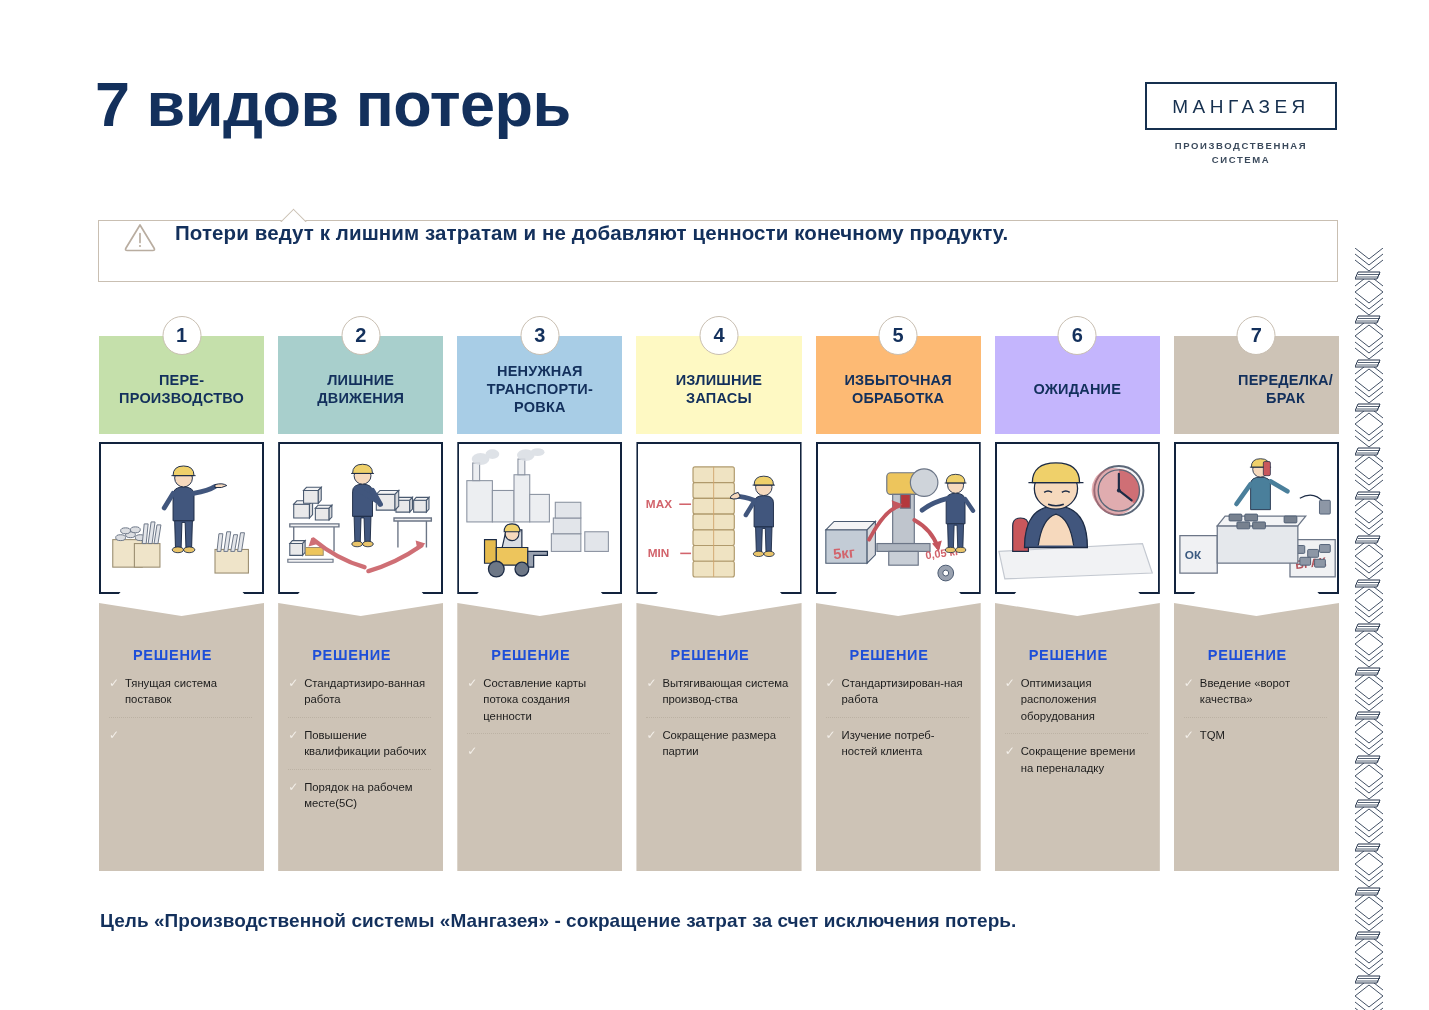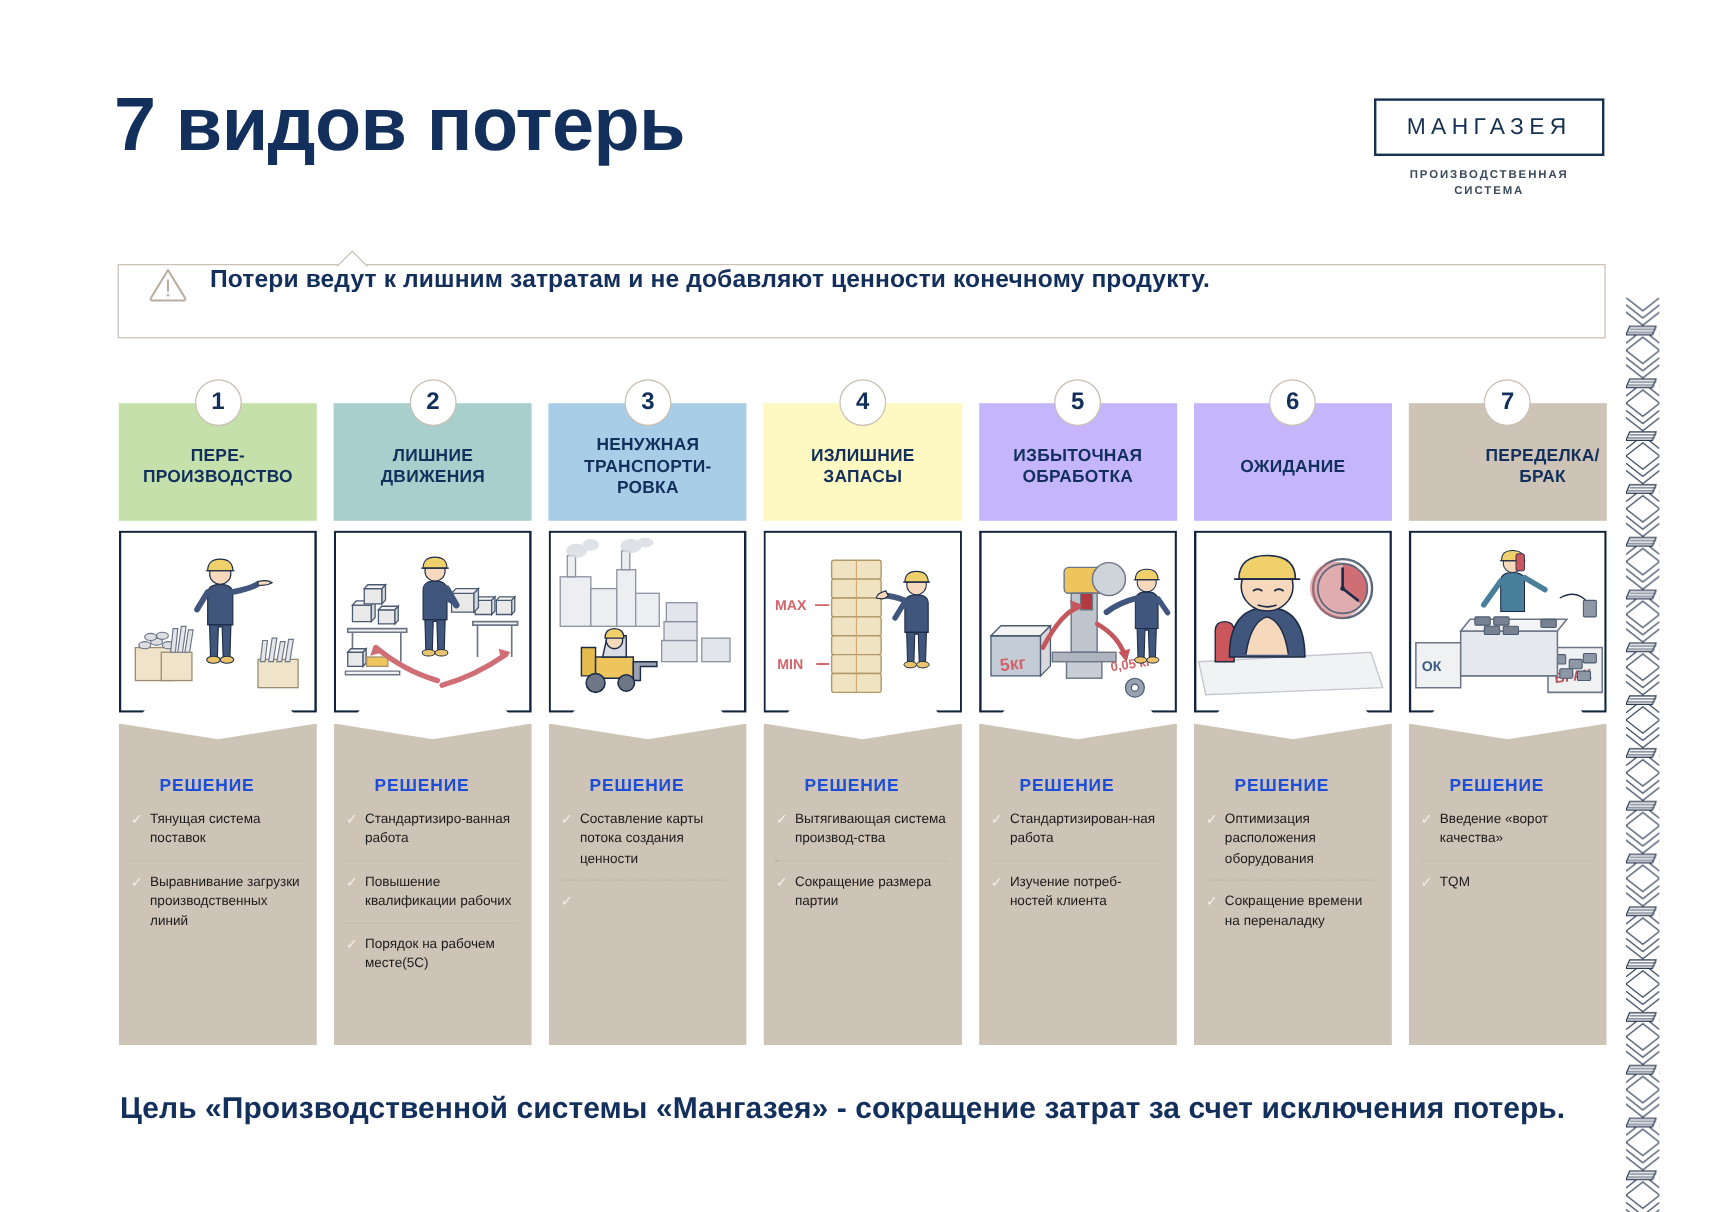--- a/index.html
+++ b/index.html
@@ -174,21 +174,21 @@
     color: #f3efe9;
     font-size: 12px;
     line-height: 1.46;
     font-weight: bold;
   }
 
   
   #footer {
     position: absolute;
     left: 100px; top: 910px;
-    font-size: 25px;
+    font-size: 19px;
     font-weight: bold;
     color: #13305c;
     letter-spacing: 0.05px;
     white-space: nowrap;
   }
 
   
   #braid {
     position: absolute;
     right: 46px; top: 248px;
@@ -276,21 +276,20 @@
         </div>
         <div class="sol-panel">
           <div class="sol-title">РЕШЕНИЕ</div>
           <ul class="sol-list">
             <li class="sol-item">
               <span class="tick">✓</span>
               <span>Тянущая система поставок</span>
             </li>
             <li class="sol-item">
               <span class="tick">✓</span>
-              <span>Выравнивание загрузки производственных линий</span>
             </li>
           </ul>
         </div>
       </div>
       <div class="col">
         <div class="num-badge">2</div>
         <div class="cat-box" style="background: rgb(168, 207, 204);">
           <div class="cat-label">
             <div>ЛИШНИЕ</div>
             <div>ДВИЖЕНИЯ</div>
@@ -484,21 +483,21 @@
             </li>
             <li class="sol-item">
               <span class="tick">✓</span>
               <span>Сокращение размера партии</span>
             </li>
           </ul>
         </div>
       </div>
       <div class="col">
         <div class="num-badge">5</div>
-        <div class="cat-box" style="background: #c4b5fd; justify-content: center;">
+        <div class="cat-box" style="background: #fdba74; justify-content: center;">
           <div class="cat-label">
             <div>ИЗБЫТОЧНАЯ</div>
             <div>ОБРАБОТКА</div>
           </div>
         </div>
         <div class="illo-wrap">
           <div class="illo-frame"></div>
           <svg class="illo-svg" viewBox="0 0 168 140" preserveAspectRatio="xMidYMid meet">
     <g stroke="#6c7687" stroke-width="1.2">
       <rect x="72" y="24" width="40" height="22" rx="4" fill="#edc55c"></rect>

